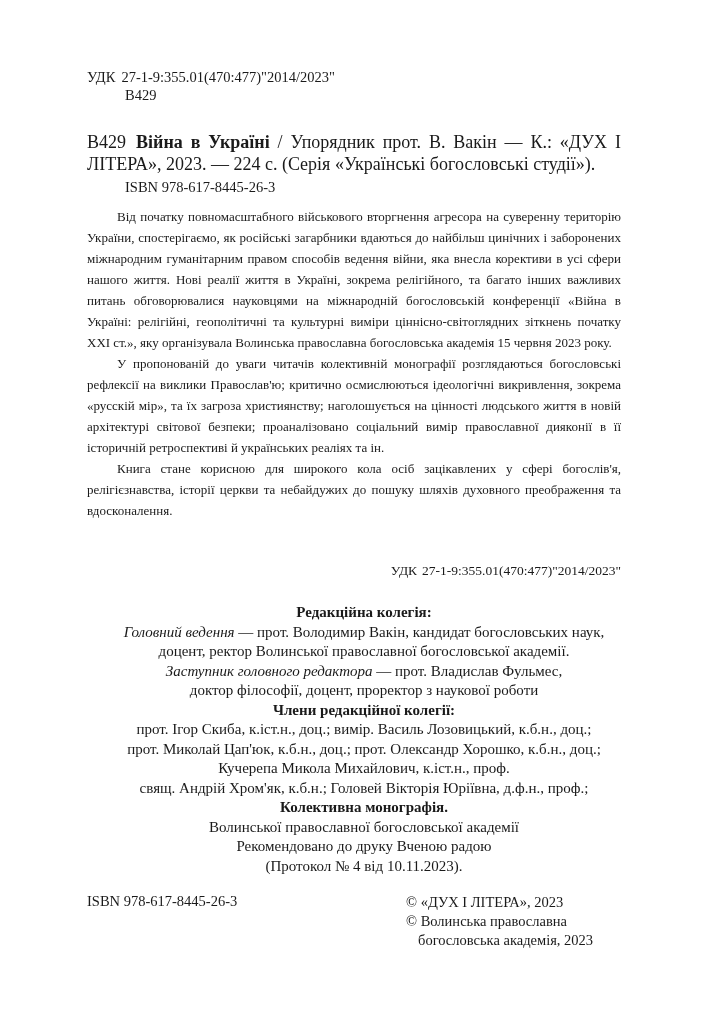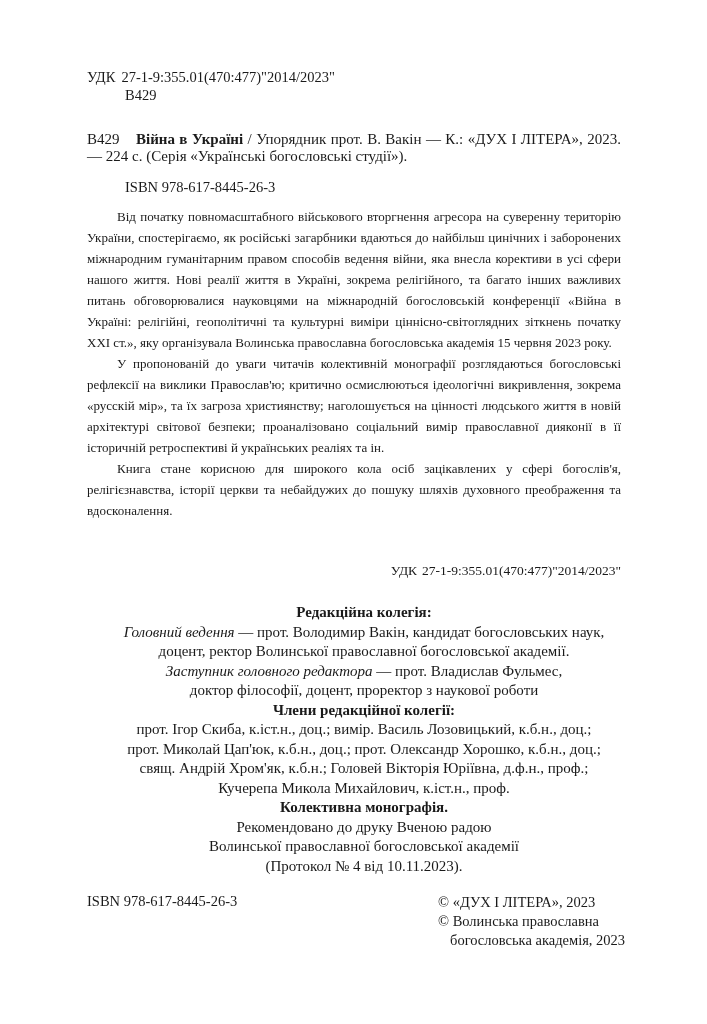--- a/index.html
+++ b/index.html
@@ -26,22 +26,22 @@
       font-size: 14.5px;
       line-height: 18px;
     }
     .udk-top .udk-code { margin-left: 6px; }
     .udk-top .cutter-line { padding-left: 38px; }
 
     .biblio {
       position: absolute;
       left: 87px; top: 131px;
       width: 534px;
-      font-size: 15px;
-      line-height: 17px;
+      font-size: 18px;
+      line-height: 22px;
       text-align: justify;
     }
     .biblio .cutter { display: inline-block; width: 49px; }
     .biblio .title { font-weight: bold; }
 
     .isbn-top {
       position: absolute;
       left: 125px; top: 179px;
       font-size: 14.5px;
     }
@@ -79,21 +79,21 @@
     .board .role { font-style: italic; }
     .board div { margin: 0; }
 
     .footer-isbn {
       position: absolute;
       left: 87px; top: 893px;
       font-size: 14.5px;
     }
     .copyright {
       position: absolute;
-      left: 438px; top: 893px;
+      left: 406px; top: 893px;
       font-size: 14.5px;
       line-height: 19px;
     }
     .copyright .indent { padding-left: 12px; }
   </style>
 </head>
 <body>
 
 <div class="page">
 
@@ -126,25 +126,25 @@
       <span class="role">Головний ведення</span><span> — прот. Володимир Вакін, кандидат богословських наук,</span>
     </div>
     <div>доцент, ректор Волинської православної богословської академії.</div>
     <div>
       <span class="role">Заступник головного редактора</span><span> — прот. Владислав Фульмес,</span>
     </div>
     <div>доктор філософії, доцент, проректор з наукової роботи</div>
     <div class="heading">Члени редакційної колегії:</div>
     <div>прот. Ігор Скиба, к.іст.н., доц.; вимір. Василь Лозовицький, к.б.н., доц.;</div>
     <div>прот. Миколай Цап'юк, к.б.н., доц.; прот. Олександр Хорошко, к.б.н., доц.;</div>
+    <div>Кучерепа Микола Михайлович, к.іст.н., проф.</div>
     <div>свящ. Андрій Хром'як, к.б.н.; Головей Вікторія Юріївна, д.ф.н., проф.;</div>
-    <div>Кучерепа Микола Михайлович, к.іст.н., проф.</div>
     <div class="heading">Колективна монографія.</div>
+    <div>Волинської православної богословської академії</div>
     <div>Рекомендовано до друку Вченою радою</div>
-    <div>Волинської православної богословської академії</div>
     <div>(Протокол № 4 від 10.11.2023).</div>
   </div>
 
   <div class="footer-isbn">ISBN 978-617-8445-26-3</div>
 
   <div class="copyright">
     <div>© «ДУХ І ЛІТЕРА», 2023</div>
     <div>© Волинська православна</div>
     <div class="indent">богословська академія, 2023</div>
   </div>

